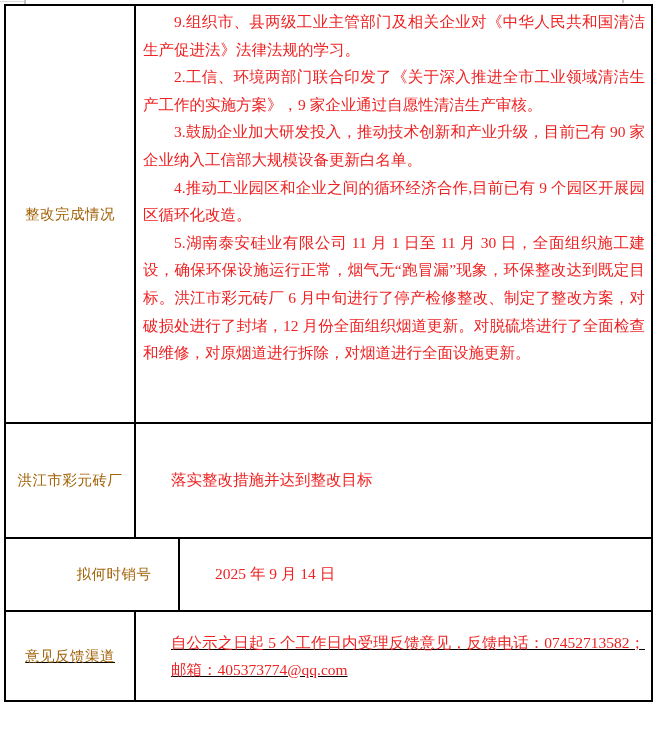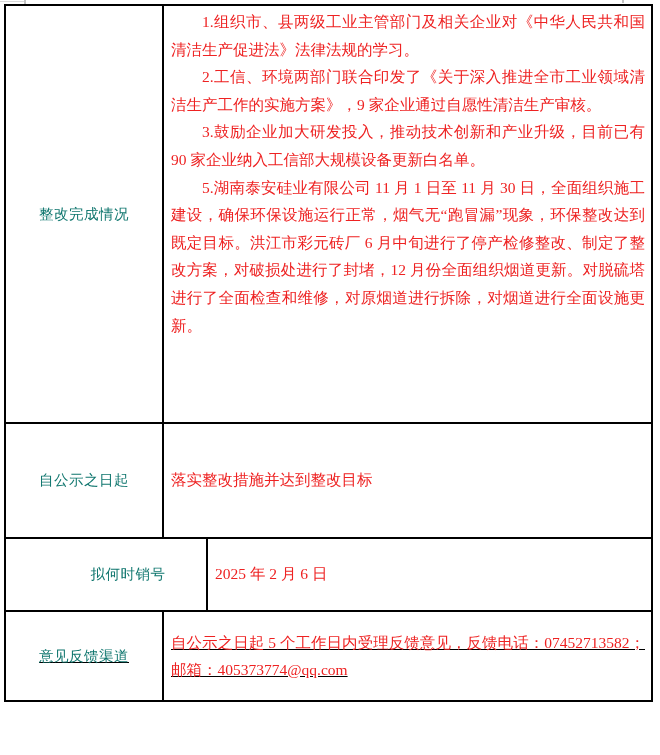--- a/index.html
+++ b/index.html
@@ -40,27 +40,27 @@
     display: flex;
     box-sizing: border-box;
   }
   .row + .row { border-top: 2px solid #000000; }
   .row-1 { height: 416px; }
   .row-2 { height: 115px; }
   .row-3 { height: 73px; padding-left: 44px; }
   .row-4 { flex: 1; text-decoration: underline; }
 
   .label-cell {
-    width: 158px;
+    width: 130px;
     box-sizing: border-box;
     border-right: 2px solid #000000;
     display: flex;
     align-items: center;
     justify-content: center;
-    color: #0f766e;
+    color: #a16207;
     font-size: 14.5px;
     letter-spacing: 0.5px;
     text-align: left;
     flex-shrink: 0;
   }
   .content-cell {
     flex: 1;
     box-sizing: border-box;
     color: #ee2222;
     font-size: 15.5px;
@@ -73,20 +73,21 @@
     margin: 0;
     text-indent: 2em;
     line-height: 27.6px;
     text-align: justify;
   }
   .content-center {
     display: flex;
     align-items: center;
     padding-left: 7px;
     padding-right: 6px;
+    margin-left: 28px;
   }
   .content-center.wrap {
     line-height: 27.5px;
     text-align: justify;
     justify-content: center;
   }
   .content-center span { display: block; width: 100%; }
 </style>
 </head>
 <body>
@@ -95,38 +96,39 @@
 
   <span class="crop-tick left-h"></span>
   <span class="crop-tick left-v"></span>
   <span class="crop-tick right-v"></span>
 
   <div class="doc-table">
 
     <div class="row row-1">
       <div class="label-cell">整改完成情况</div>
       <div class="content-cell content-multi">
-        <p>1.组织市、县两级工业主管部门及相关企业对《中华人民共和国清洁生产促进法》法律法规的学习。</p>
+        <p>9.组织市、县两级工业主管部门及相关企业对《中华人民共和国清洁生产促进法》法律法规的学习。</p>
         <p>2.工信、环境两部门联合印发了《关于深入推进全市工业领域清洁生产工作的实施方案》，9 家企业通过自愿性清洁生产审核。</p>
         <p>3.鼓励企业加大研发投入，推动技术创新和产业升级，目前已有 90 家企业纳入工信部大规模设备更新白名单。</p>
+        <p>4.推动工业园区和企业之间的循环经济合作,目前已有 9 个园区开展园区循环化改造。</p>
         <p>5.湖南泰安硅业有限公司 11 月 1 日至 11 月 30 日，全面组织施工建设，确保环保设施运行正常，烟气无“跑冒漏”现象，环保整改达到既定目标。洪江市彩元砖厂 6 月中旬进行了停产检修整改、制定了整改方案，对破损处进行了封堵，12 月份全面组织烟道更新。对脱硫塔进行了全面检查和维修，对原烟道进行拆除，对烟道进行全面设施更新。</p>
       </div>
     </div>
 
     <div class="row row-2">
-      <div class="label-cell">自公示之日起</div>
+      <div class="label-cell">洪江市彩元砖厂</div>
       <div class="content-cell content-center">
         <span>落实整改措施并达到整改目标</span>
       </div>
     </div>
 
     <div class="row row-3">
       <div class="label-cell">拟何时销号</div>
       <div class="content-cell content-center">
-        <span>2025 年 2 月 6 日</span>
+        <span>2025 年 9 月 14 日</span>
       </div>
     </div>
 
     <div class="row row-4">
       <div class="label-cell">意见反馈渠道</div>
       <div class="content-cell content-center wrap">
         <span>自公示之日起 5 个工作日内受理反馈意见，反馈电话：07452713582；邮箱：405373774@qq.com</span>
       </div>
     </div>
 

